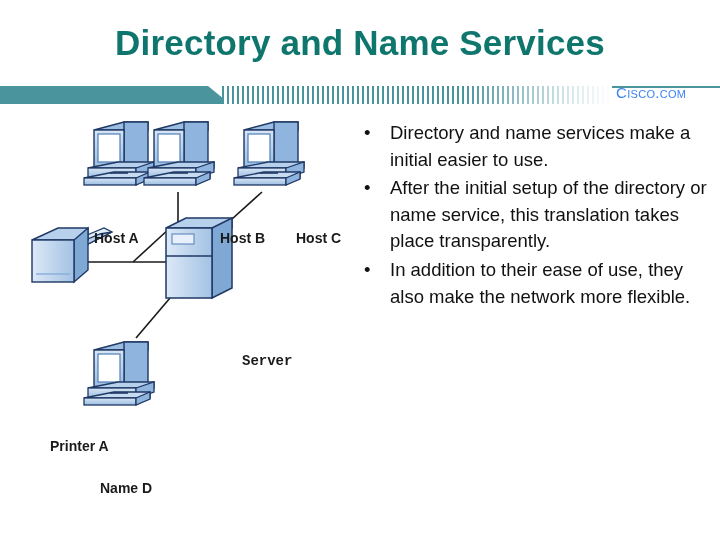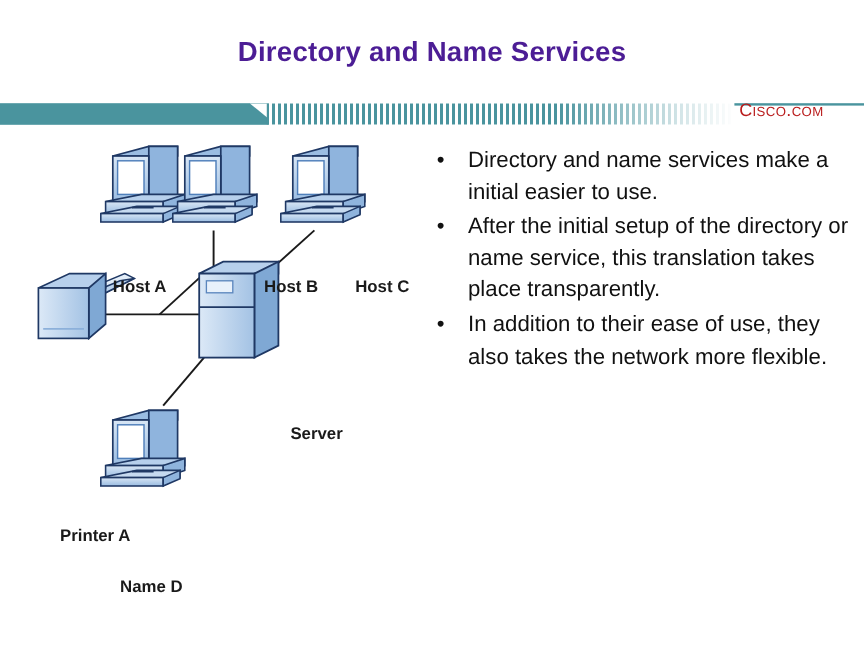--- a/index.html
+++ b/index.html
@@ -22,23 +22,23 @@
     background: #ffffff;
   }
 
   
   #slide-title {
     position: absolute;
     left: 0;
     top: 26px;
     width: 720px;
     text-align: center;
-    font-size: 23px;
+    font-size: 35px;
     font-weight: bold;
-    color: #4c1d95;
+    color: #0f766e;
     letter-spacing: 0.2px;
     line-height: 34px;
     white-space: nowrap;
   }
 
   
   #banner {
     position: absolute;
     left: 0;
     top: 86px;
@@ -81,21 +81,21 @@
     top: 0px;
     width: 108px;
     height: 2px;
     background: #4a949e;
   }
   #cisco-logo {
     position: absolute;
     left: 616px;
     top: 84px;
     font-size: 15px;
-    color: #b91c1c;
+    color: #3b82f6;
     letter-spacing: 0.3px;
     font-variant: small-caps;
     white-space: nowrap;
   }
   #cisco-logo .cisco-c { font-variant: normal; }
   #cisco-logo .cisco-rest { font-variant: small-caps; }
 
   
   #diagram {
     position: absolute;
@@ -111,21 +111,21 @@
     font-size: 14px;
     font-weight: bold;
     color: #1a1a1a;
     white-space: nowrap;
   }
   #label-host-a { left: 76px;  top: 120px; text-align: center; }
   #label-host-b { left: 166px; top: 120px; padding-left: 36px; }
   #label-host-c { left: 256px; top: 120px; padding-left: 22px; }
   #label-host-d { left: 82px;  top: 370px; }
   #label-printer-a { left: 32px; top: 280px; margin-top: 48px; }
-  #label-server { left: 224px; top: 243px; }
+  #label-server { left: 224px; top: 243px; font-family: Liberation Mono, monospace; }
 
   
   #bullets {
     position: absolute;
     left: 356px;
     top: 120px;
     width: 352px;
   }
   .bullet-item {
     position: relative;
@@ -274,17 +274,17 @@
     <div class="bullet-item">
       <span class="bullet-dot">•</span>
       <span>Directory and name services make a initial easier to use.</span>
     </div>
     <div class="bullet-item">
       <span class="bullet-dot">•</span>
       <span>After the initial setup of the directory or name service, this translation takes place transparently.</span>
     </div>
     <div class="bullet-item">
       <span class="bullet-dot">•</span>
-      <span>In addition to their ease of use, they also takes the network more flexible.</span>
+      <span>In addition to their ease of use, they also make the network more flexible.</span>
     </div>
   </div>
 
 </div>
 
 </body></html>

